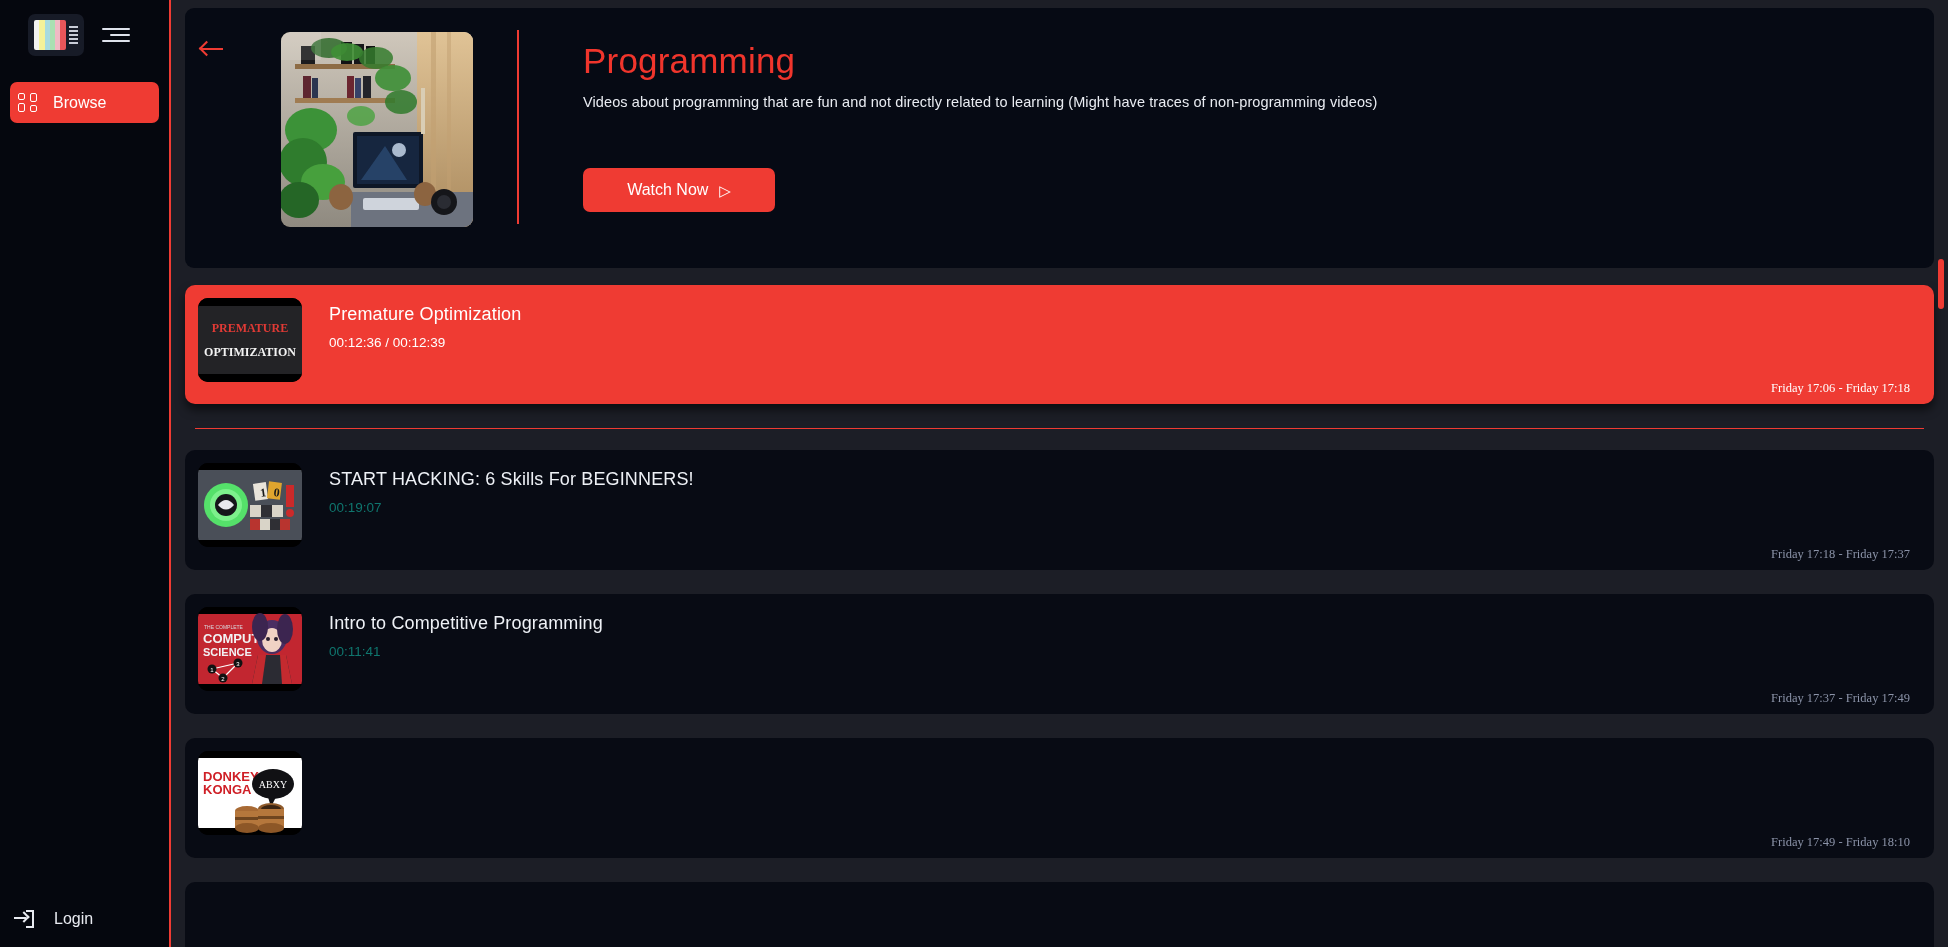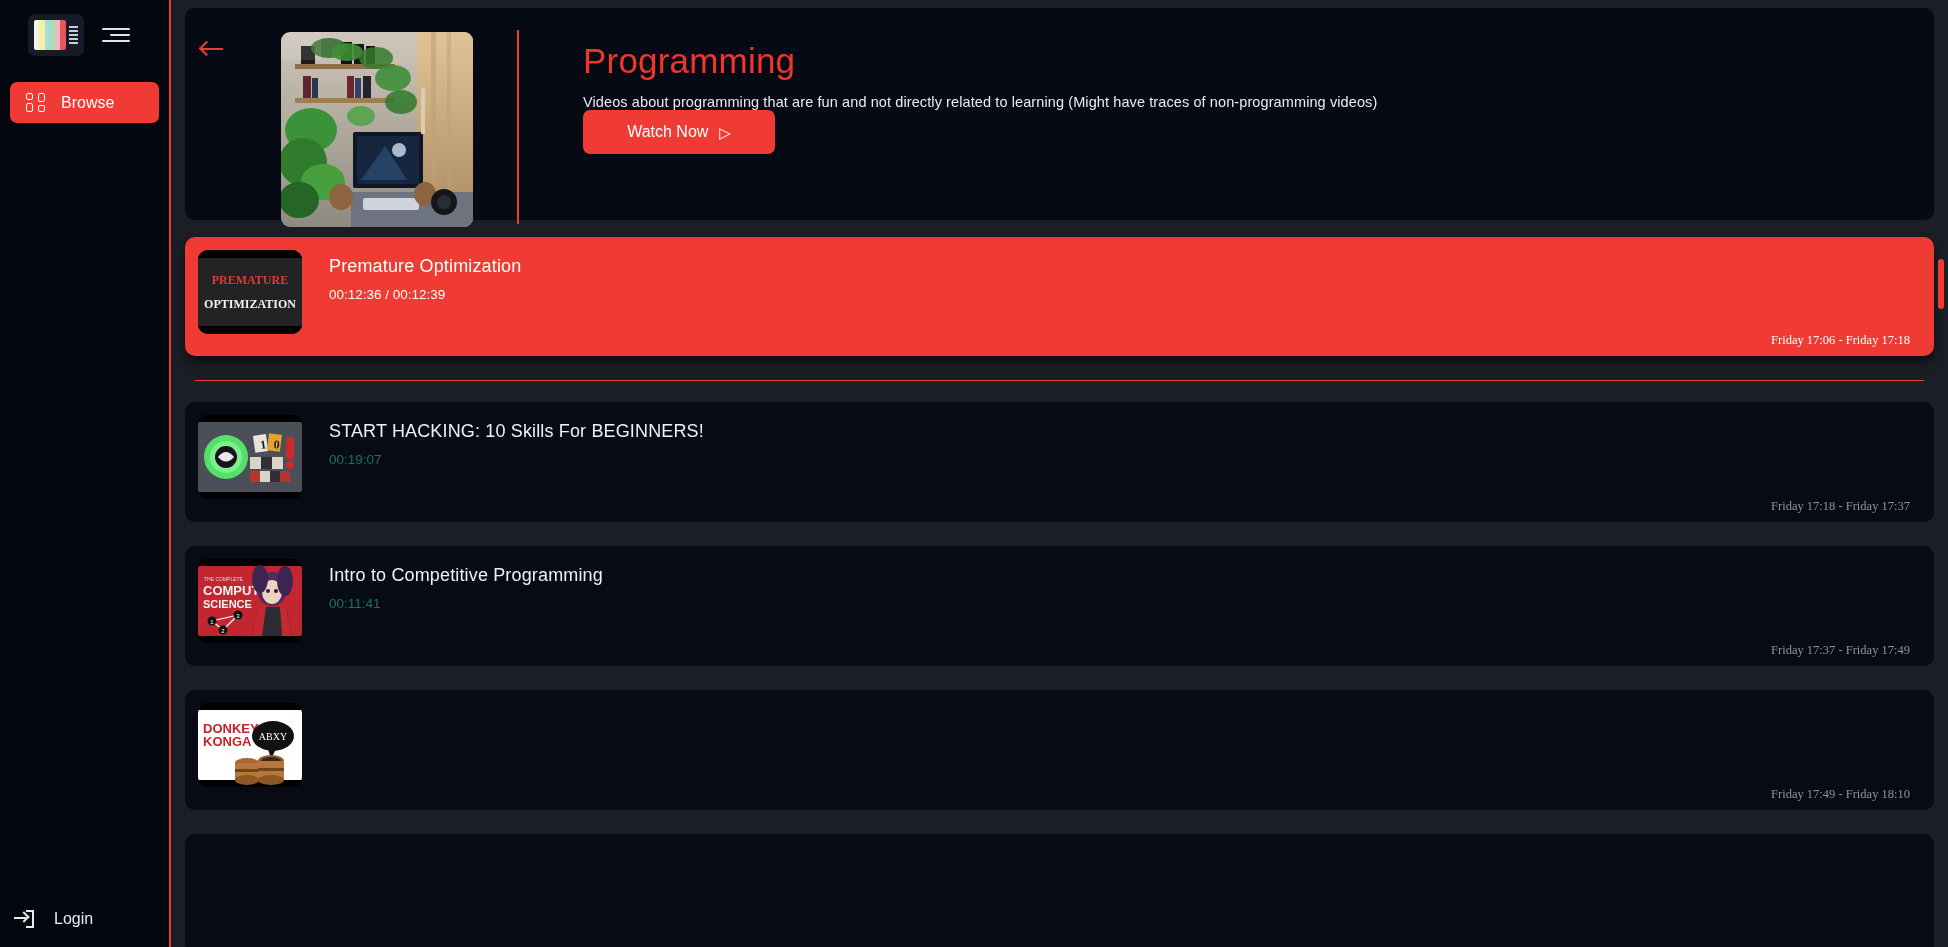--- a/index.html
+++ b/index.html
@@ -36,21 +36,21 @@
   .hamburger { display: flex; flex-direction: column; gap: 4px; width: 28px; cursor: pointer; }
   .hamburger i { display: block; height: 2px; background: #dfe3ec; border-radius: 1px; }
   .hamburger i:nth-child(1){ width: 28px; }
   .hamburger i:nth-child(2){ width: 20px; margin-left: 8px;}
   .hamburger i:nth-child(3){ width: 28px; }
 
   .browse-btn {
     margin: 26px 10px 0 10px; height: 41px;
     background: #ef3b33; border-radius: 7px;
     display: flex; align-items: center; gap: 16px;
-    padding-left: 16px; cursor: pointer;
+    padding-left: 8px; cursor: pointer;
     color: #fff; font-size: 16px;
   }
   .grid-icon { width: 19px; height: 19px; position: relative; flex: 0 0 19px; }
   .grid-icon i { position: absolute; border: 1.6px solid #fff; border-radius: 2px; }
   .grid-icon i:nth-child(1){ left:0; top:0; width:7px; height:7px; }
   .grid-icon i:nth-child(2){ right:0; top:0; width:7px; height:9px; }
   .grid-icon i:nth-child(3){ left:0; bottom:0; width:7px; height:9px; }
   .grid-icon i:nth-child(4){ right:0; bottom:0; width:7px; height:7px; }
 
   .sb-spacer { flex: 1 1 auto; }
@@ -67,21 +67,21 @@
      border:2px solid #e8eaf0; border-left:none; }
 
   
   .main {
     flex: 1 1 auto; height: 947px; background: #1c1e26;
     position: relative; overflow: hidden;
   }
 
   
   .hero {
-    margin: 8px 14px 0 14px; height: 212px;
+    margin: 8px 14px 0 14px; height: 260px;
     background: #060a14; border-radius: 9px;
     display: flex; align-items: flex-start; position: relative;
   }
   .back-arrow {
     width: 30px; height: 30px; margin: 26px 0 0 14px; flex: 0 0 30px;
     position: relative; cursor: pointer;
   }
   .back-arrow .ln { position:absolute; left:2px; top:14px; width:22px; height:2px; background:#ef3b33; }
   .back-arrow .tip { position:absolute; left:2px; top:9px; width:11px; height:11px;
      border-left:2px solid #ef3b33; border-bottom:2px solid #ef3b33; transform: rotate(45deg); }
@@ -97,21 +97,21 @@
     width: 2px; background: #ef3b33; height: 194px; margin: 22px 0 0 44px; flex: 0 0 2px;
   }
   .hero-body { flex: 1 1 auto; padding: 32px 0 0 64px; }
   .hero-title {
     color: #f0352c; font-size: 35px; letter-spacing: .2px; line-height: 1.18;
   }
   .hero-desc {
     color: #e9ecf2; font-size: 14.5px; margin-top: 13px; letter-spacing: .1px;
   }
   .watch-btn {
-    width: 192px; height: 44px;
+    margin-top: 58px; width: 192px; height: 44px;
     background: #ef3b33; border-radius: 7px; border: none;
     color: #fff; font-size: 16px; cursor: pointer;
     display: flex; align-items: center; justify-content: center; gap: 11px;
     font-family: "Liberation Sans", sans-serif;
   }
   .play-tri { color:#fff; font-size: 15px; line-height: 1; }
 
   
   .list { margin: 17px 14px 0 14px; }
   .row {
@@ -317,21 +317,21 @@
             <rect x="52" y="42" width="11" height="12" fill="#d9d4c8"></rect>
             <rect x="63" y="42" width="11" height="12" fill="#2f2f34"></rect>
             <rect x="74" y="42" width="11" height="12" fill="#d9d4c8"></rect>
             <rect x="52" y="56" width="10" height="11" fill="#b8342f"></rect>
             <rect x="62" y="56" width="10" height="11" fill="#d9d4c8"></rect>
             <rect x="72" y="56" width="10" height="11" fill="#2f2f34"></rect>
             <rect x="82" y="56" width="10" height="11" fill="#b8342f"></rect>
           </svg>
         </div>
         <div class="row-text">
-          <div class="row-title">START HACKING: 10 Skills For BEGINNERS!</div>
+          <div class="row-title">START HACKING: 6 Skills For BEGINNERS!</div>
           <div class="row-dur">00:19:07</div>
         </div>
         <div class="row-time">Friday 17:18 - Friday 17:37</div>
       </div>
 
       <div class="row">
         <div class="row-thumb">
           <svg viewBox="0 0 104 84" preserveAspectRatio="none">
             <rect width="104" height="84" fill="#000"></rect>
             <rect y="7" width="104" height="70" fill="#c22630"></rect>

